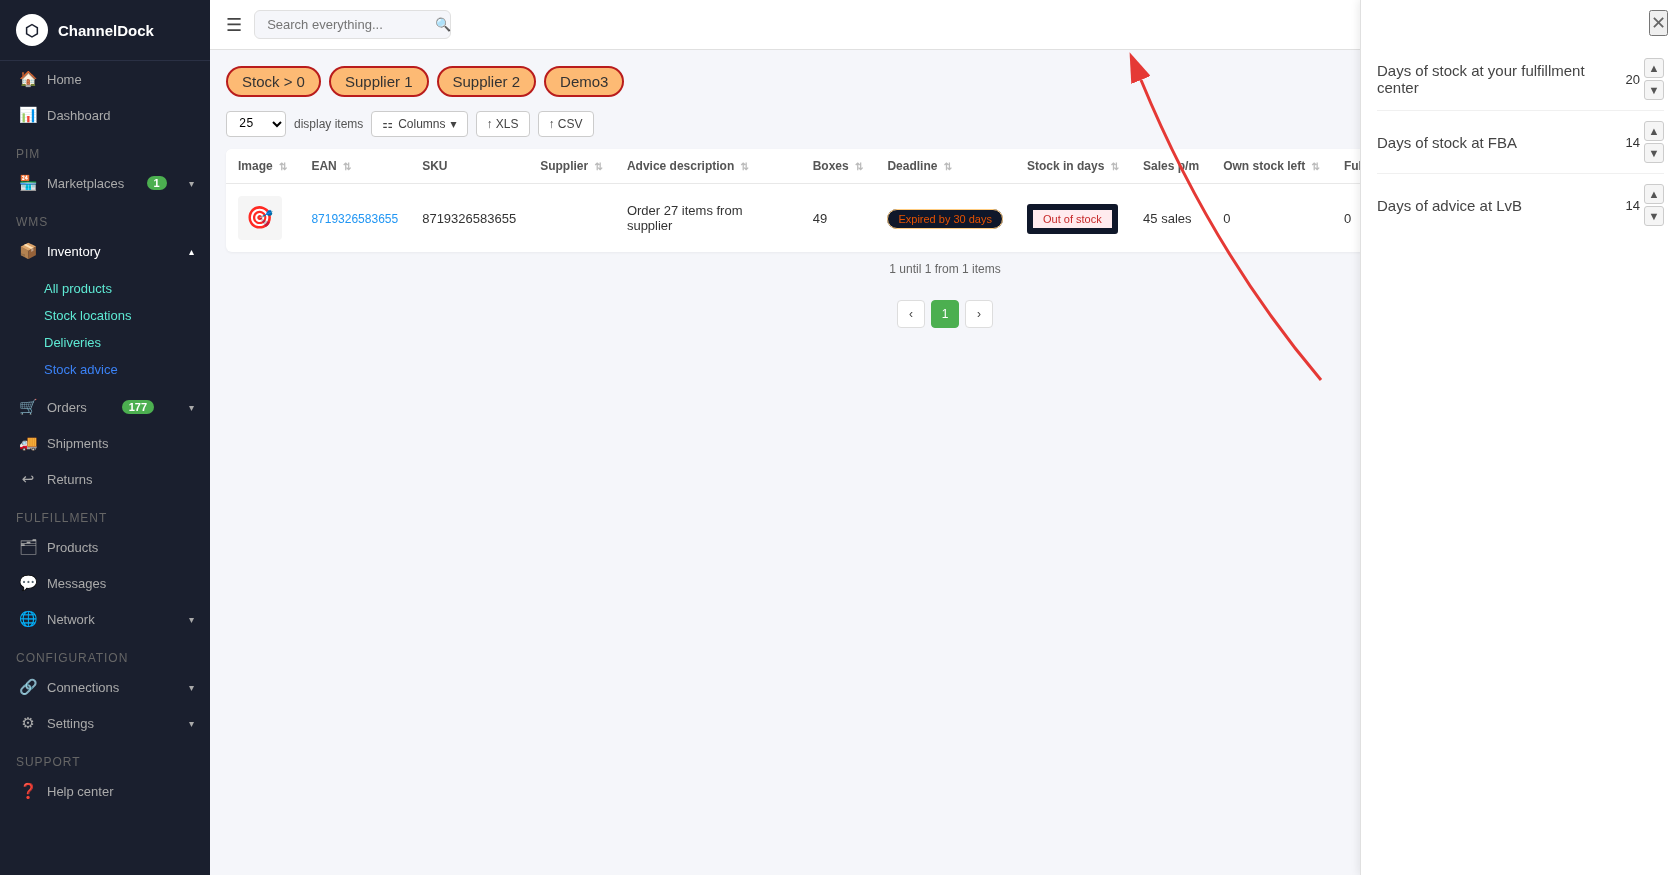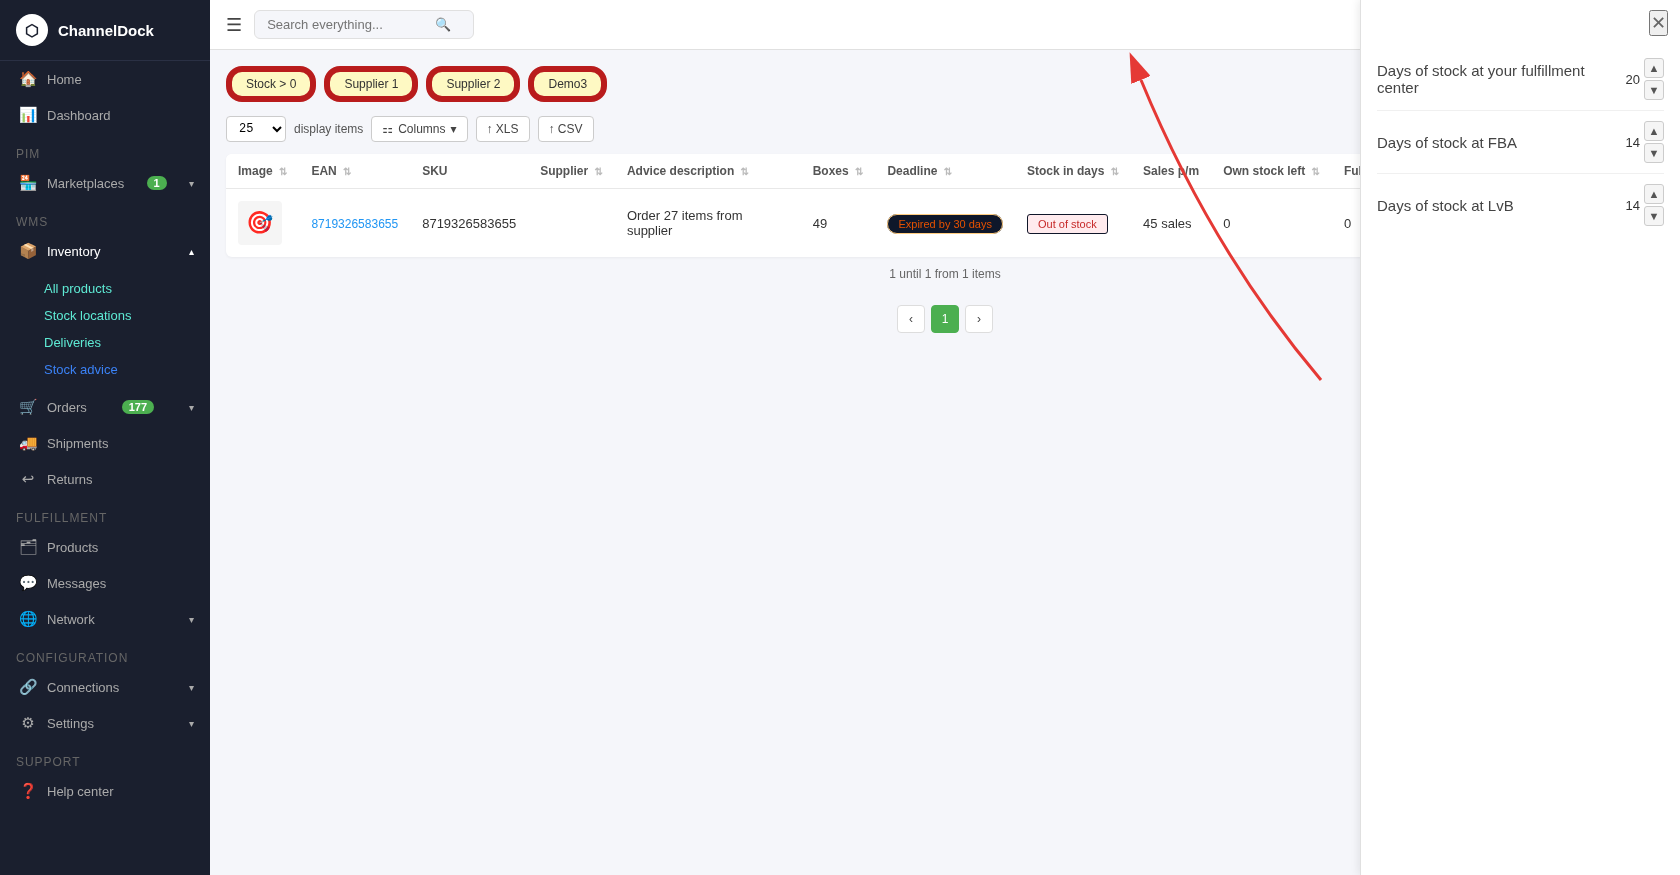--- a/index.html
+++ b/index.html
@@ -89,21 +89,21 @@
     }
     .topbar-hamburger { font-size: 18px; cursor: pointer; color: #444; }
     .search-bar {
       display: flex;
       align-items: center;
       background: #f5f6fa;
       border: 1px solid #e0e0e0;
       border-radius: 6px;
       padding: 6px 12px;
       gap: 8px;
-      width: 220px;
+      width: 197px;
     }
     .search-bar input {
       border: none;
       background: transparent;
       font-size: 13px;
       color: #444;
       outline: none;
       width: 160px;
     }
     .search-icon { color: #999; font-size: 13px; }
@@ -125,25 +125,25 @@
     
     .filter-bar {
       display: flex;
       align-items: center;
       gap: 8px;
       margin-bottom: 14px;
       flex-wrap: wrap;
     }
     .filter-btn {
       padding: 5px 14px;
-      border: 6px solid #b91c1c;
+      border: 2px solid #b91c1c;
       border-radius: 16px;
-      background: #fef9c3;
-      cursor: pointer;
-      font-size: 12px;
+      background: #fdba74;
+      cursor: pointer;
+      font-size: 15px;
       color: #333;
     }
     .all-stock-btn {
       margin-left: auto;
       padding: 6px 14px;
       border: 1px solid #ccc;
       border-radius: 4px;
       background: #fff;
       cursor: pointer;
       font-size: 12px;
@@ -227,21 +227,21 @@
       color: #e65100;
       border: 1px solid #ffcc80;
       border-radius: 12px;
       padding: 3px 10px;
       font-size: 11px;
       white-space: nowrap;
     }
     .out-of-stock-badge {
       background: #ffebee;
       color: #c62828;
-      border: 1px solid #0f172a;
+      border: 6px solid #0f172a;
       border-radius: 3px;
       padding: 3px 10px;
       font-size: 11px;
       white-space: nowrap;
     }
 
     
     .pagination {
       display: flex;
       align-items: center;
@@ -522,21 +522,21 @@
         <div class="panel-spinner">
           <span class="panel-value">14</span>
           <div class="spin-wrap">
             <button class="spin-btn">▲</button>
             <button class="spin-btn">▼</button>
           </div>
         </div>
       </div>
 
       <div class="panel-row">
-        <span class="panel-label">Days of stock at LvB</span>
+        <span class="panel-label">Days of advice at LvB</span>
         <div class="panel-spinner">
           <span class="panel-value">14</span>
           <div class="spin-wrap">
             <button class="spin-btn">▲</button>
             <button class="spin-btn">▼</button>
           </div>
         </div>
       </div>
     </div>
 

